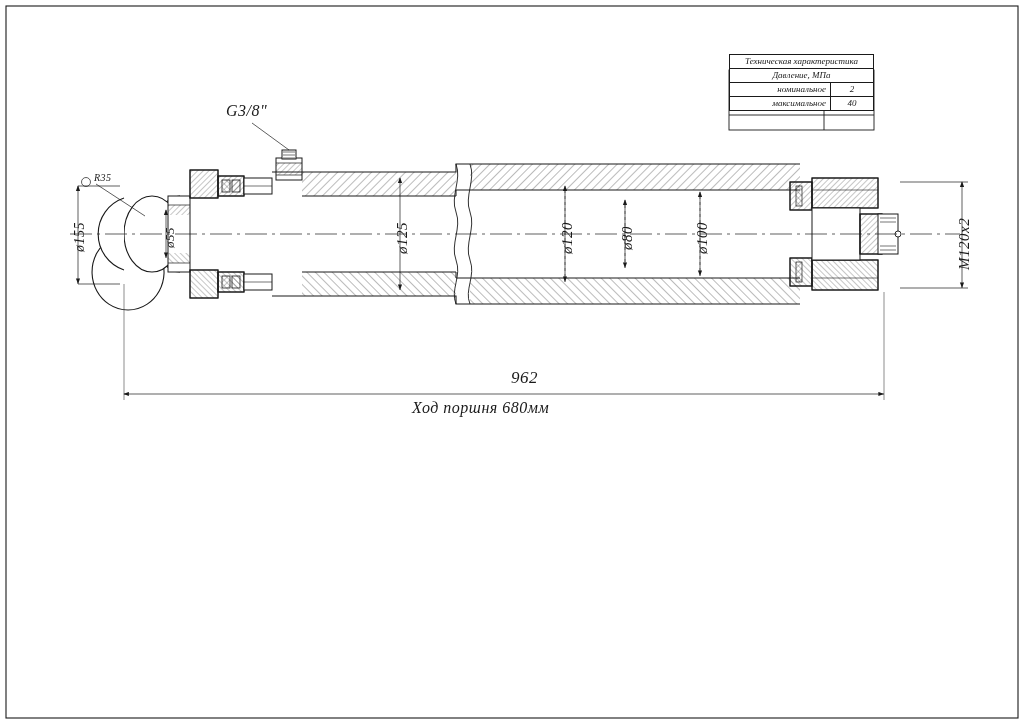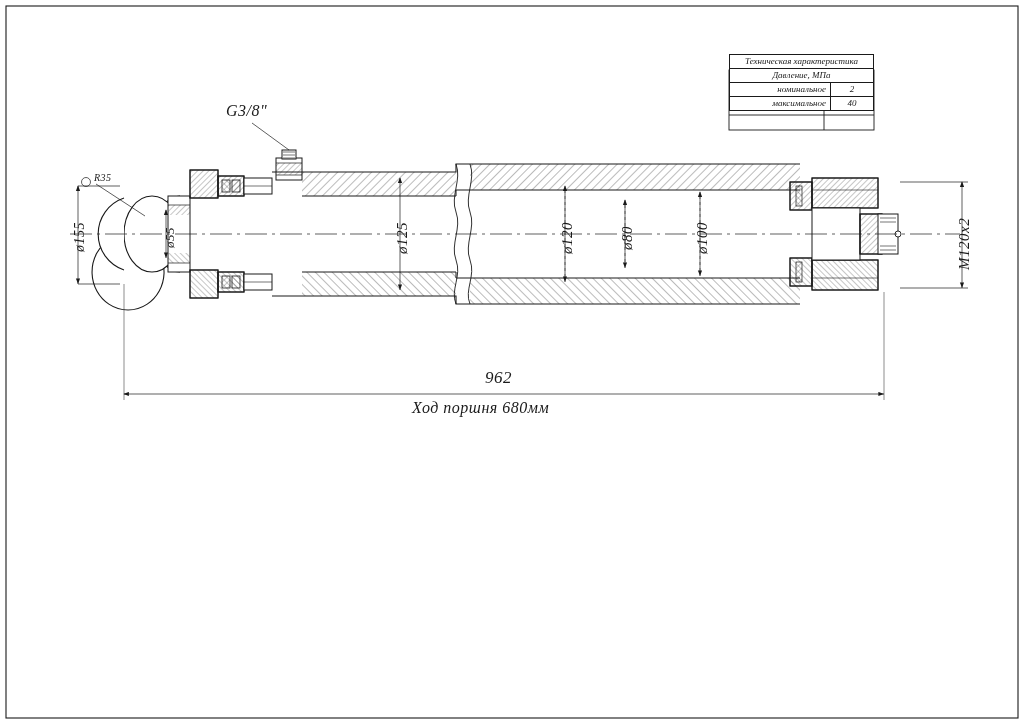--- a/index.html
+++ b/index.html
@@ -215,21 +215,21 @@
 <div class="lbl vert" style="left:394px;top:254px;font-size:15px;">ø125</div>
 
 <div class="lbl vert" style="left:559px;top:254px;font-size:15px;">ø120</div>
 
 <div class="lbl vert" style="left:619px;top:250px;font-size:15px;">ø80</div>
 
 <div class="lbl vert" style="left:694px;top:254px;font-size:15px;">ø100</div>
 
 <div class="lbl vert" style="left:956px;top:270px;font-size:15px;">M120x2</div>
 
-<div class="lbl" style="left:485px;top:368px;font-size:17px;">962</div>
+<div class="lbl" style="left:511px;top:368px;font-size:17px;">962</div>
 
 <div class="lbl" style="left:412px;top:399px;font-size:16px;">Ход поршня 680мм</div>
 
 <table class="tbl" style="left:729px;top:54px;width:145px;">
   <tbody>
       <tr>
     <td class="c" colspan="2">Техническая характеристика</td>
   </tr>
   <tr>
     <td class="c" colspan="2">Давление, МПа</td>

